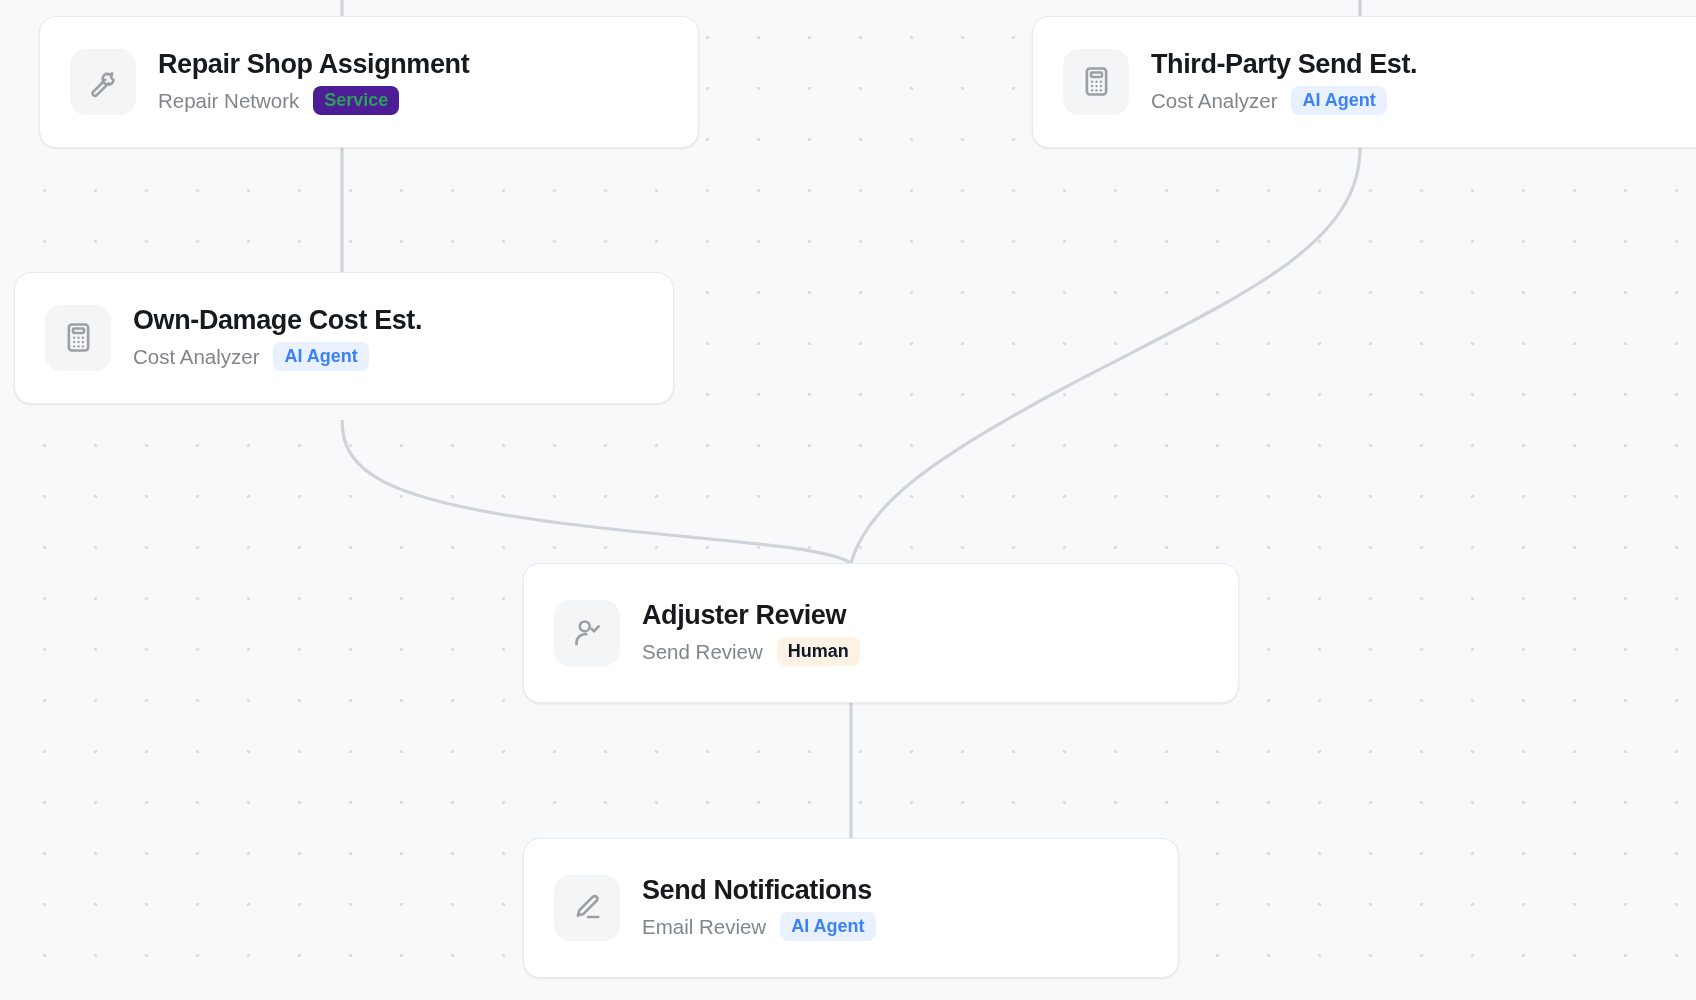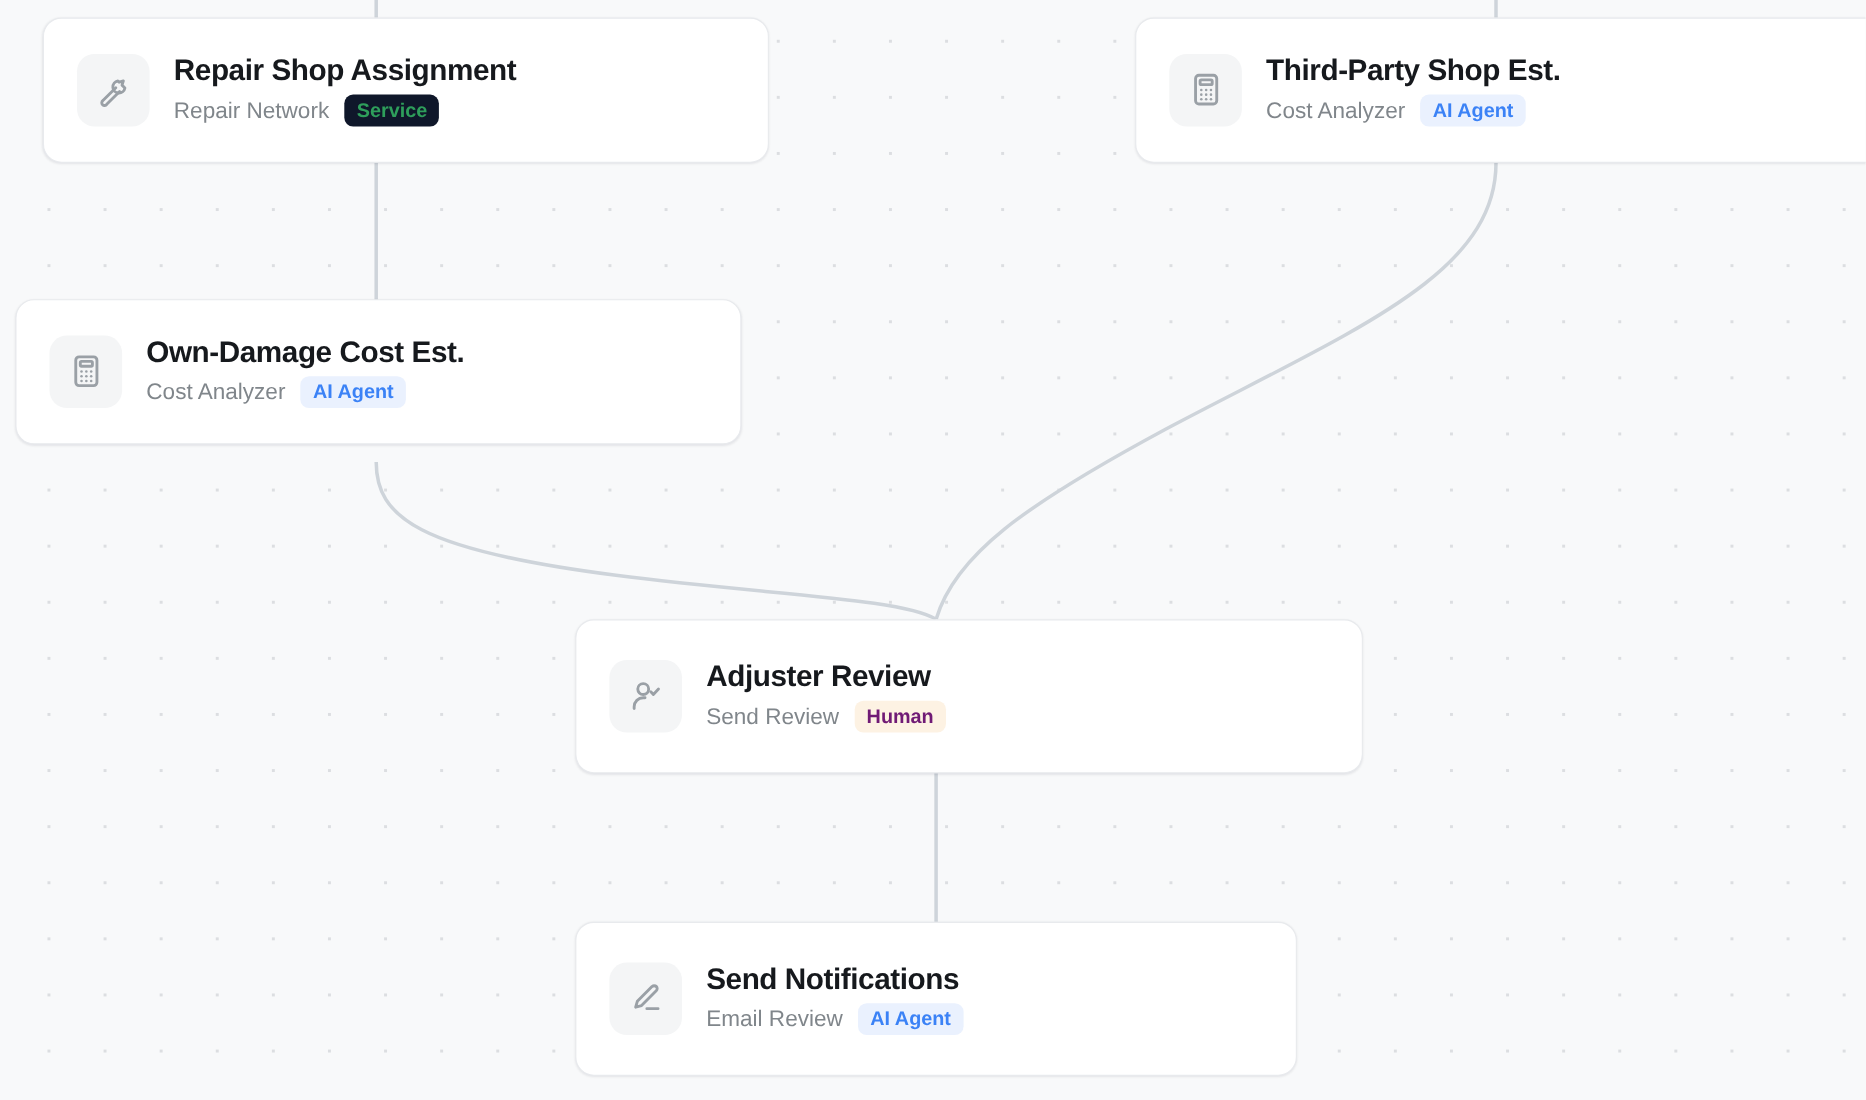--- a/index.html
+++ b/index.html
@@ -104,23 +104,23 @@
     color: #80868b;
     line-height: 1.15;
   }
   .badge {
     font-size: 18px;
     font-weight: bold;
     padding: 4px 11px 5px;
     border-radius: 8px;
     line-height: 1.15;
   }
-  .badge-service { color: #2e9e5b; background: #0f172a; }
+  .badge-service { color: #2e9e5b; background: #4c1d95; }
   .badge-ai      { color: #3b82f6; background: #eaf1fe; text-align: right; }
-  .badge-human   { color: #701a75; background: #fdf2e3; }
+  .badge-human   { color: #0f172a; background: #fdf2e3; }
 
   
   #node-repair-shop    { left: 14px;  top: 16px;  width: 660px; height: 132px; margin-left: 25px; }
   #node-third-party    { left: 1032px;top: 16px;  width: 680px; height: 132px; }
   #node-own-damage     { left: 14px;  top: 272px; width: 660px; height: 132px; }
   #node-adjuster       { left: 523px; top: 563px; width: 716px; height: 140px; }
   #node-send-notif     { left: 523px; top: 838px; width: 656px; height: 140px; }
 </style>
 </head>
 <body>
@@ -171,21 +171,21 @@
         <circle cx="15.2" cy="12.2" r="0.85" fill="#9aa0a6" stroke="none"></circle>
         <circle cx="8.8" cy="15.3" r="0.85" fill="#9aa0a6" stroke="none"></circle>
         <circle cx="12" cy="15.3" r="0.85" fill="#9aa0a6" stroke="none"></circle>
         <circle cx="15.2" cy="15.3" r="0.85" fill="#9aa0a6" stroke="none"></circle>
         <circle cx="8.8" cy="18.4" r="0.85" fill="#9aa0a6" stroke="none"></circle>
         <circle cx="12" cy="18.4" r="0.85" fill="#9aa0a6" stroke="none"></circle>
         <circle cx="15.2" cy="18.4" r="0.85" fill="#9aa0a6" stroke="none"></circle>
       </svg>
     </div>
     <div class="node-text">
-      <div class="node-title">Third-Party Shop Est.</div>
+      <div class="node-title">Third-Party Send Est.</div>
       <div class="node-sub">
         <span class="node-subtitle">Cost Analyzer</span>
         <span class="badge badge-ai">AI Agent</span>
       </div>
     </div>
   </div>
 </div>
 
 <div class="node" id="node-own-damage">
   <div class="node-inner">

